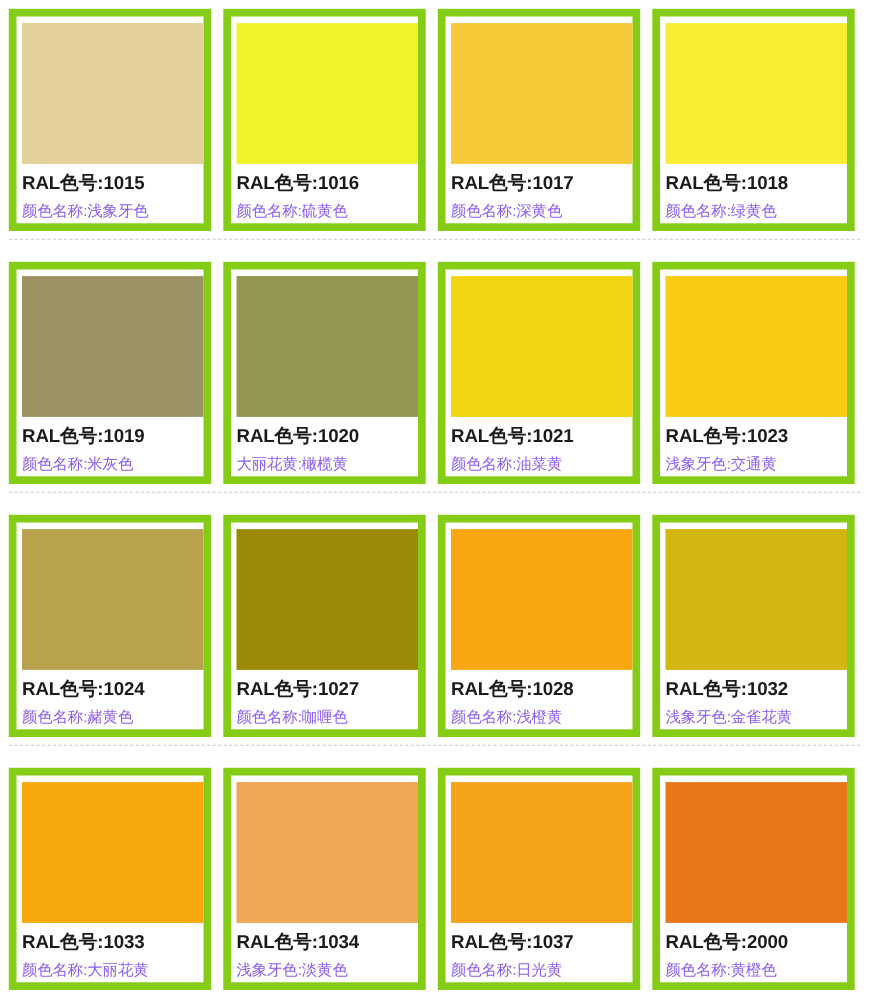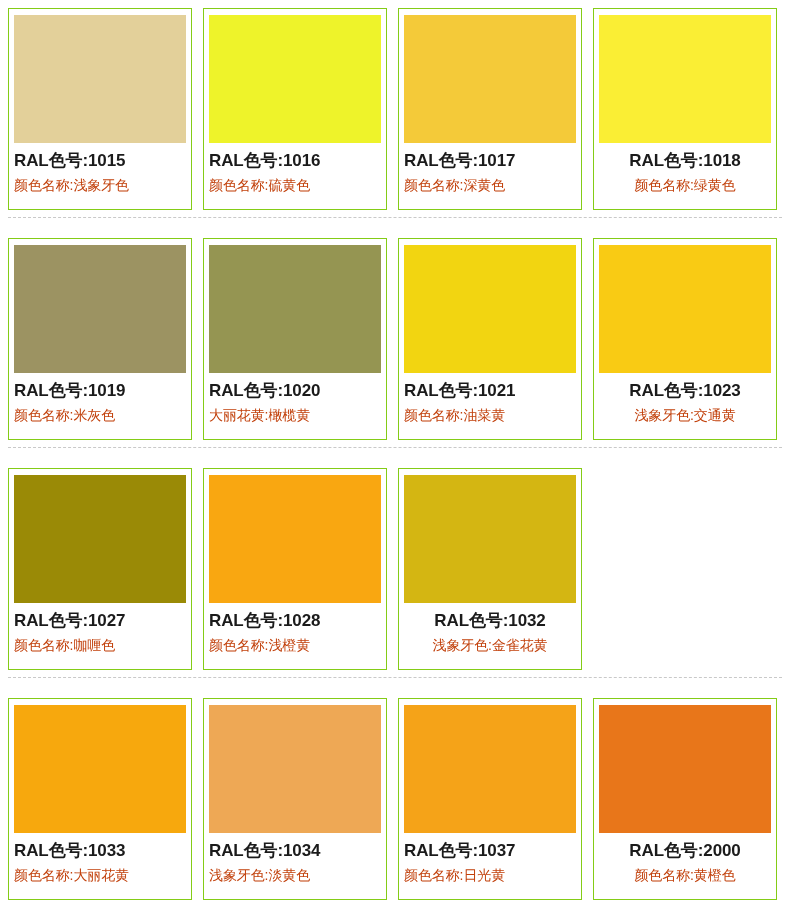--- a/index.html
+++ b/index.html
@@ -32,47 +32,47 @@
     flex-direction: row;
     align-items: flex-start;
     padding: 8px 0 0 8px;
     box-sizing: border-box;
   }
   .color-card {
     width: 184px;
     height: 202px;
     margin-right: 11px;
     background: #ffffff;
-    border: 1px solid #84cc16;
+    border: 7px solid #84cc16;
     box-sizing: border-box;
     padding: 6px 5px 0 5px;
     display: flex;
     flex-direction: column;
     overflow: hidden;
   }
-  .color-card:last-child { margin-right: 0; align-items: center; }
+  .color-card:last-child { margin-right: 0; }
   .card-swatch {
     width: 172px;
     height: 128px;
     flex: none;
     display: block;
   }
   .card-code {
     font-size: 17px;
     font-weight: bold;
     color: #1b1b1b;
     line-height: 1.22;
     margin-top: 8px;
     white-space: nowrap;
     letter-spacing: -0.1px;
   }
   .card-name {
     font-size: 14px;
     font-weight: normal;
-    color: #c2410c;
+    color: #8b5cf6;
     line-height: 1.25;
     margin-top: 5px;
     white-space: nowrap;
     letter-spacing: -0.1px;
   }
   .row-divider {
     position: relative;
     width: 774px;
     margin: 7px auto 0 auto;
     height: 1px;
@@ -129,20 +129,25 @@
           <div class="card-swatch" style="background-color: rgb(249, 203, 20);"></div>
           <div class="card-code">RAL色号:1023</div>
           <div class="card-name">浅象牙色:交通黄</div>
         </div>
       </div>
       <div class="row-divider"></div>
     </div>
     <div class="swatch-row">
       <div class="row-cards">
         <div class="color-card">
+          <div class="card-swatch" style="background-color: rgb(184, 162, 78);"></div>
+          <div class="card-code">RAL色号:1024</div>
+          <div class="card-name">颜色名称:赭黄色</div>
+        </div>
+        <div class="color-card">
           <div class="card-swatch" style="background-color: rgb(154, 138, 6);"></div>
           <div class="card-code">RAL色号:1027</div>
           <div class="card-name">颜色名称:咖喱色</div>
         </div>
         <div class="color-card">
           <div class="card-swatch" style="background-color: rgb(249, 167, 17);"></div>
           <div class="card-code">RAL色号:1028</div>
           <div class="card-name">颜色名称:浅橙黄</div>
         </div>
         <div class="color-card">

